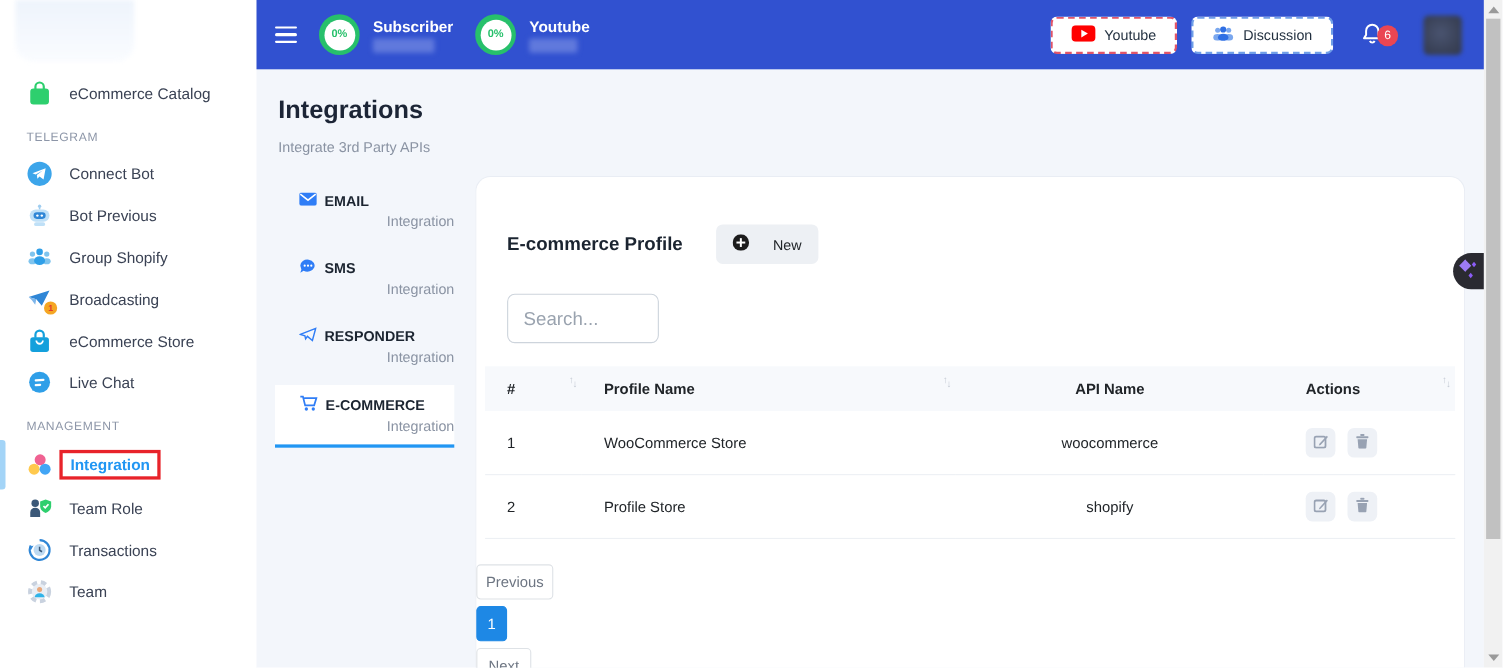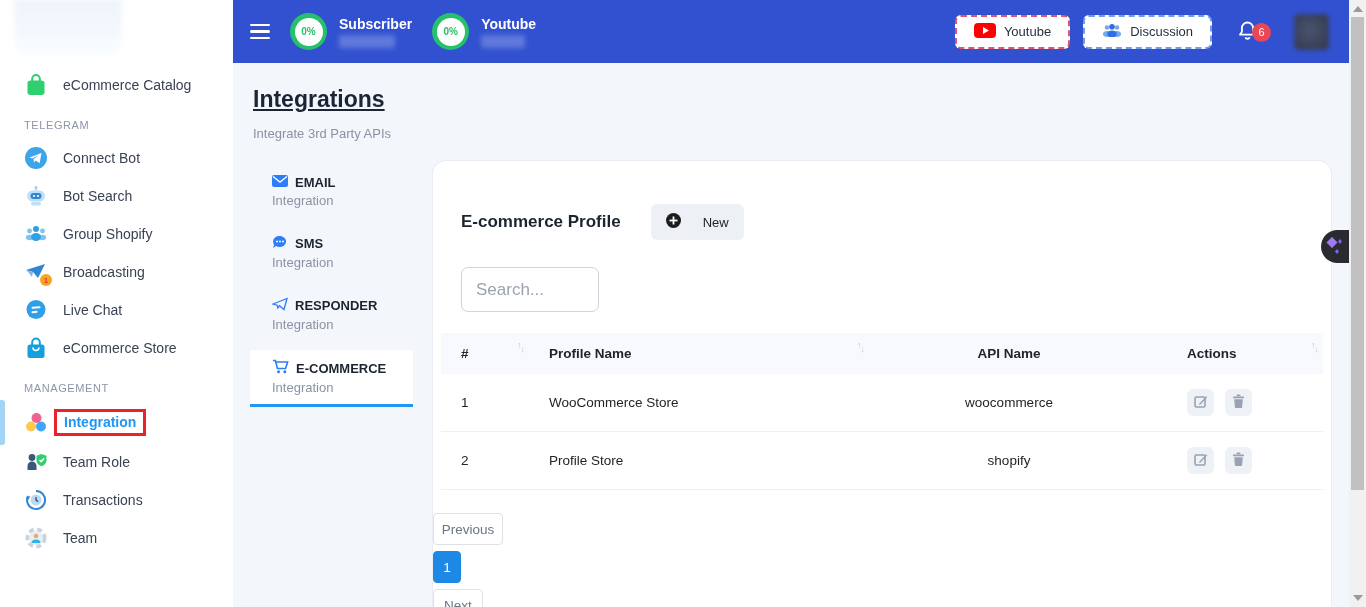--- a/index.html
+++ b/index.html
@@ -33,25 +33,25 @@
   .logo-blur { position:absolute; left:14px; top:0; width:108px; height:56px; background:linear-gradient(180deg,#eef4fc,#fafcff); border-radius:0 0 16px 16px; filter:blur(2px); }
   .side-list { position:absolute; top:66px; left:0; width:233px; }
   .side-item { display:flex; align-items:center; gap:15px; padding:7px 0 7px 24px; font-size:14px; color:#3a4254; cursor:pointer; position:relative; }
   .side-item .sicon { width:24px; height:24px; display:flex; align-items:center; justify-content:center; position:relative; }
   .side-section { padding:15px 0 8px 24px; font-size:11px; color:#8d96a8; letter-spacing:.6px; }
   .icon-badge { position:absolute; right:-4px; bottom:-2px; width:12px; height:12px; border-radius:50%; background:#f5a623; color:#e03a2f; font-size:8px; font-weight:bold; display:flex; align-items:center; justify-content:center; }
   .active-ind { position:absolute; left:0; top:-2px; bottom:-2px; width:5px; background:#a3d4f7; border-radius:0 3px 3px 0; }
   .red-box { border:3px solid #e8232a; padding:2px 7px 3px 7px; color:#2196f3; font-weight:bold; margin-left:-9px; }
 
   
-  .page-title { position:absolute; left:253px; top:86px; font-size:23px; font-weight:bold; color:#1c2536; z-index:3;text-decoration:underline; }
+  .page-title { position:absolute; left:253px; top:86px; font-size:23px; font-weight:bold; color:#1c2536; z-index:3; }
   .page-subtitle { position:absolute; left:253px; top:126px; font-size:13px; color:#8a93a3; z-index:3; }
 
   
-  .subnav { position:absolute; left:250px; top:166px; width:163px; z-index:3; }
+  .subnav { position:absolute; left:250px; top:166px; width:163px; z-index:3;text-align:right; }
   .subnav-item { padding:9px 0 9px 22px; margin-bottom:9px; cursor:pointer; }
   .subnav-item.active { background:#fff; border-bottom:3px solid #2196f3; }
   .sn-title { display:flex; align-items:center; gap:7px; font-size:13px; font-weight:bold; color:#1b2430; }
   .sn-sub { margin-top:3px; font-size:13px; color:#8a93a3; }
 
   
   .card { position:absolute; left:432px; top:160px; width:900px; height:447px; background:#fff; border:1px solid #e9edf4; border-bottom:none; border-radius:14px 14px 0 0; z-index:3; }
   .panel-head { display:flex; align-items:center; margin:43px 0 0 28px; }
   .panel-title { font-size:17px; font-weight:bold; color:#1b2430; }
   .new-btn { margin-left:30px; background:#edf0f4; border:none; border-radius:6px; padding:9px 15px; display:flex; align-items:center; gap:22px; font-size:13px; color:#212529; cursor:pointer; }
@@ -188,21 +188,21 @@
         <svg width="24" height="24" viewBox="0 0 24 24">
             <circle cx="12" cy="3.5" r="1.5" fill="#9fcdf0"></circle>
             <rect x="11.3" y="4.5" width="1.4" height="2" fill="#9fcdf0"></rect>
             <rect x="3" y="6.5" width="18" height="11" rx="5.5" fill="#bfe0f7"></rect>
             <rect x="6.5" y="9" width="11" height="6" rx="3" fill="#2f86d6"></rect>
             <circle cx="10" cy="12" r="1.1" fill="#fff"></circle>
             <circle cx="14" cy="12" r="1.1" fill="#fff"></circle>
             <rect x="7" y="18" width="10" height="3.5" rx="1.7" fill="#bfe0f7"></rect>
           </svg>
       </span>
-      <span>Bot Search</span>
+      <span>Bot Previous</span>
     </div>
 
     <div class="side-item">
       <span class="sicon">
         <svg width="24" height="22" viewBox="0 0 24 22">
             <circle cx="5.5" cy="8" r="2.4" fill="#7fc4ee"></circle>
             <circle cx="18.5" cy="8" r="2.4" fill="#7fc4ee"></circle>
             <circle cx="12" cy="6" r="3" fill="#2f9fe8"></circle>
             <ellipse cx="5.5" cy="14.5" rx="3.6" ry="2.8" fill="#7fc4ee"></ellipse>
             <ellipse cx="18.5" cy="14.5" rx="3.6" ry="2.8" fill="#7fc4ee"></ellipse>
@@ -219,39 +219,39 @@
             <polygon points="2,9 21,3 14,17 9,11" fill="#2f86d6"></polygon>
             <polygon points="2,9 9,11 8,16 5,12" fill="#7fb6ea"></polygon>
           </svg>
         <span class="icon-badge">1</span>
       </span>
       <span>Broadcasting</span>
     </div>
 
     <div class="side-item">
       <span class="sicon">
+        <svg width="22" height="24" viewBox="0 0 22 24">
+            <path d="M7.2 9 V6.3 a3.8 3.8 0 0 1 7.6 0 V9" fill="none" stroke="#14a0dc" stroke-width="2"></path>
+            <rect x="2.5" y="8.5" width="17" height="13.5" rx="2.5" fill="#14a0dc"></rect>
+            <path d="M8 11.5 a3 3 0 0 0 6 0" fill="none" stroke="#fff" stroke-width="1.6"></path>
+          </svg>
+      </span>
+      <span>eCommerce Store</span>
+    </div>
+
+    <div class="side-item">
+      <span class="sicon">
         <svg width="24" height="24" viewBox="0 0 24 24">
             <circle cx="12" cy="11.5" r="9.5" fill="#2f9fe8"></circle>
             <path d="M5 19 l3.5 -3 3 3 z" fill="#2f9fe8"></path>
             <rect x="7.5" y="8.5" width="9" height="2" rx="1" fill="#fff" transform="rotate(-4 12 9.5)"></rect>
             <rect x="7.5" y="13" width="6" height="2" rx="1" fill="#fff" transform="rotate(-4 10.5 14)"></rect>
           </svg>
       </span>
       <span>Live Chat</span>
-    </div>
-
-    <div class="side-item">
-      <span class="sicon">
-        <svg width="22" height="24" viewBox="0 0 22 24">
-            <path d="M7.2 9 V6.3 a3.8 3.8 0 0 1 7.6 0 V9" fill="none" stroke="#14a0dc" stroke-width="2"></path>
-            <rect x="2.5" y="8.5" width="17" height="13.5" rx="2.5" fill="#14a0dc"></rect>
-            <path d="M8 11.5 a3 3 0 0 0 6 0" fill="none" stroke="#fff" stroke-width="1.6"></path>
-          </svg>
-      </span>
-      <span>eCommerce Store</span>
     </div>
 
     <div class="side-section">MANAGEMENT</div>
 
     <div class="side-item">
       <div class="active-ind"></div>
       <span class="sicon">
         <svg width="24" height="22" viewBox="0 0 24 22">
             <circle cx="12.5" cy="6" r="5" fill="#f06292"></circle>
             <circle cx="7" cy="14.5" r="5" fill="#ffc94d"></circle>

